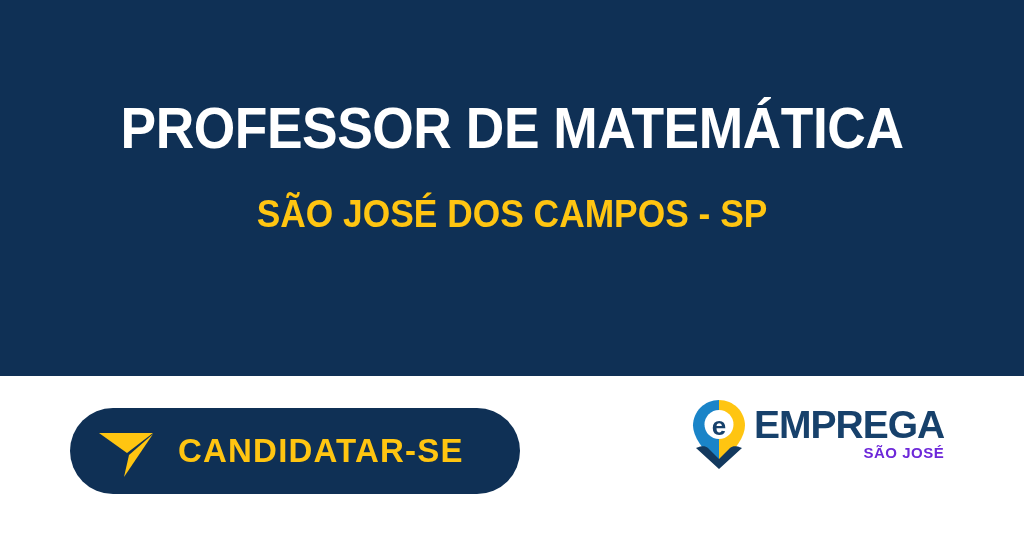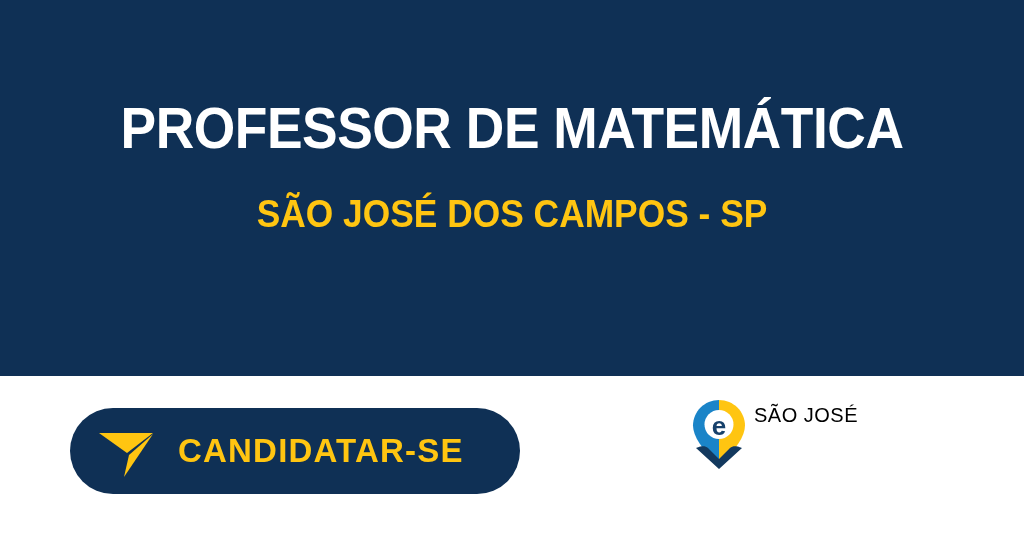--- a/index.html
+++ b/index.html
@@ -141,23 +141,23 @@
     color: #17416b;
     font-size: 39px;
     font-weight: 700;
     line-height: 38px;
     letter-spacing: -1px;
     text-transform: uppercase;
     font-family: "Liberation Sans", "DejaVu Sans", sans-serif;
   }
 
   .brand-sub {
-    color: #000000;
-    font-size: 20px;
-    font-weight: 400;
+    color: #6d28d9;
+    font-size: 15px;
+    font-weight: 700;
     line-height: 24px;
     letter-spacing: 0.5px;
     text-transform: uppercase;
     margin-top: -3px;
     font-family: "Liberation Sans", "DejaVu Sans", sans-serif;
   }
 </style>
 </head>
 <body>
 
@@ -191,18 +191,19 @@
           <path d="M29 2 C43.4 2 55 13.5 55 27.6 C55 38 46 52 29 68 L29 2 Z" fill="#ffc511"></path>
 
           <circle cx="29" cy="26.5" r="14.5" fill="#ffffff"></circle>
 
           <text x="29" y="36.5" text-anchor="middle" font-family="Liberation Sans, DejaVu Sans, sans-serif" font-size="26" font-weight="700" fill="#17416b">e</text>
 
           <path d="M6 50 C6 50 14 46 18 50 L29 61 L40 50 C44 46 52 50 52 50 L29 71 Z" fill="#13395e"></path>
         </svg>
       </span>
       <span class="brand-text">
+        <span class="brand-name">EMPREGA</span>
         <span class="brand-sub">São José</span>
       </span>
     </div>
 
   </section>
 </div>
 
 </body></html>

